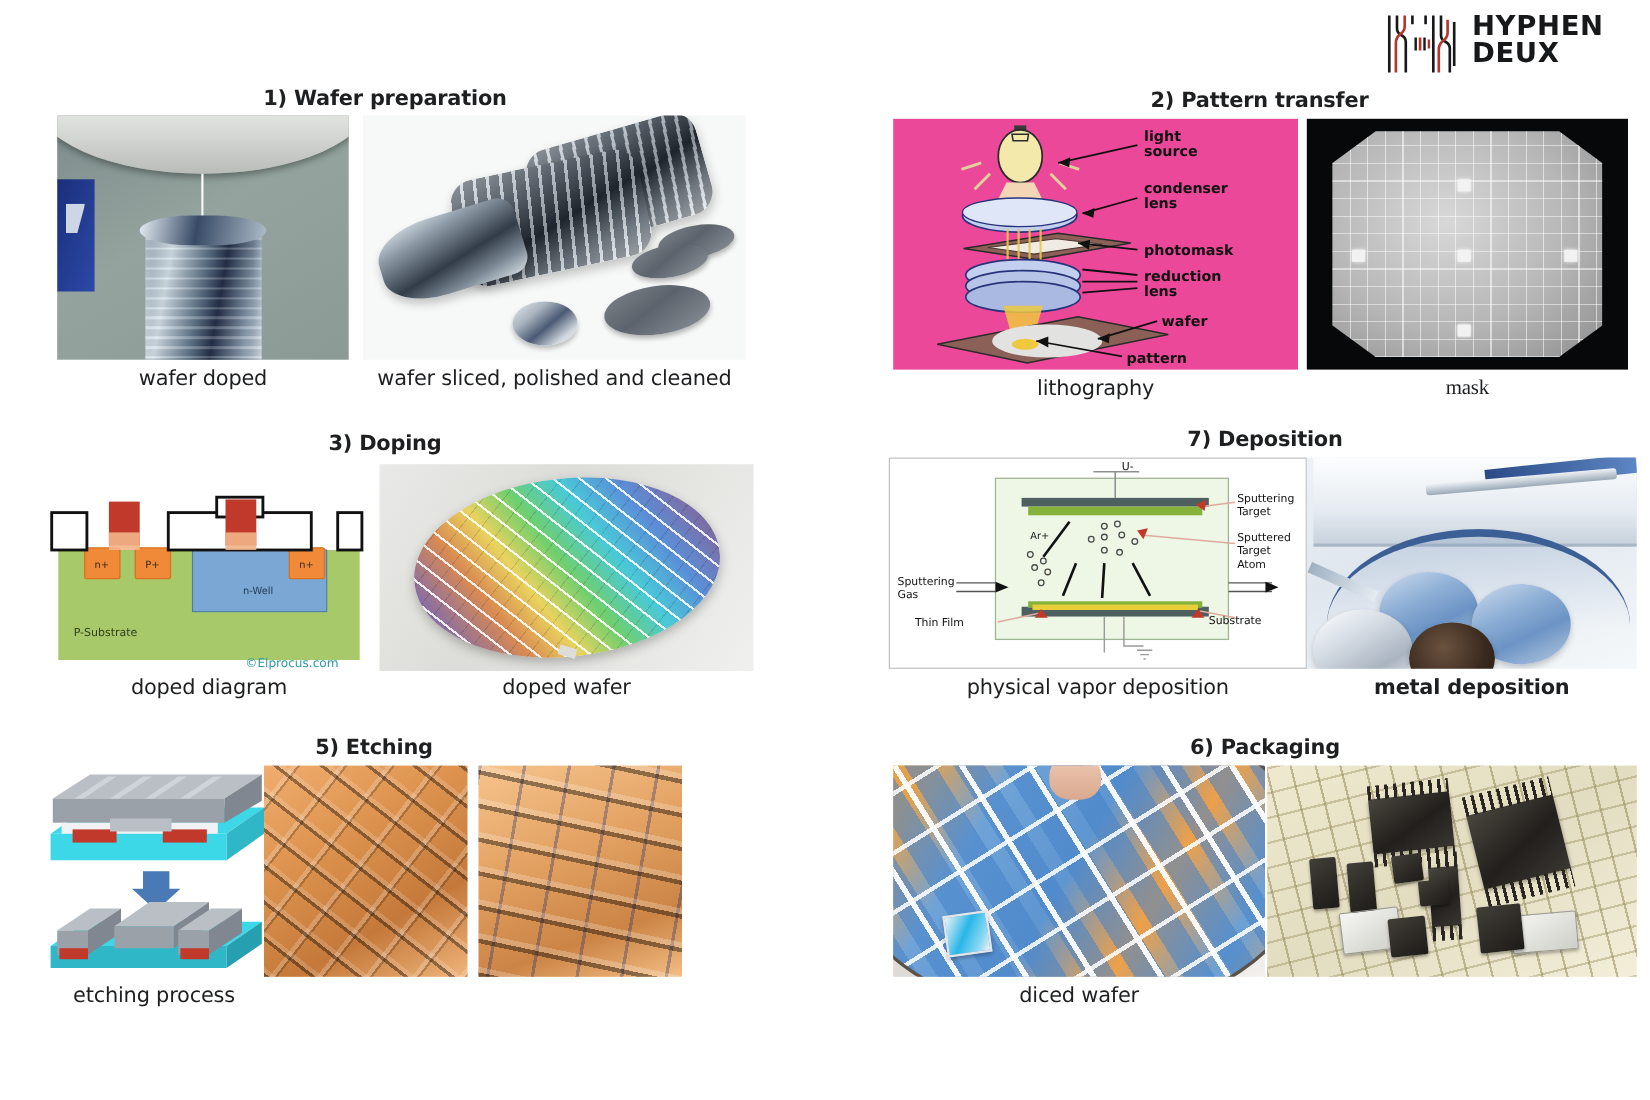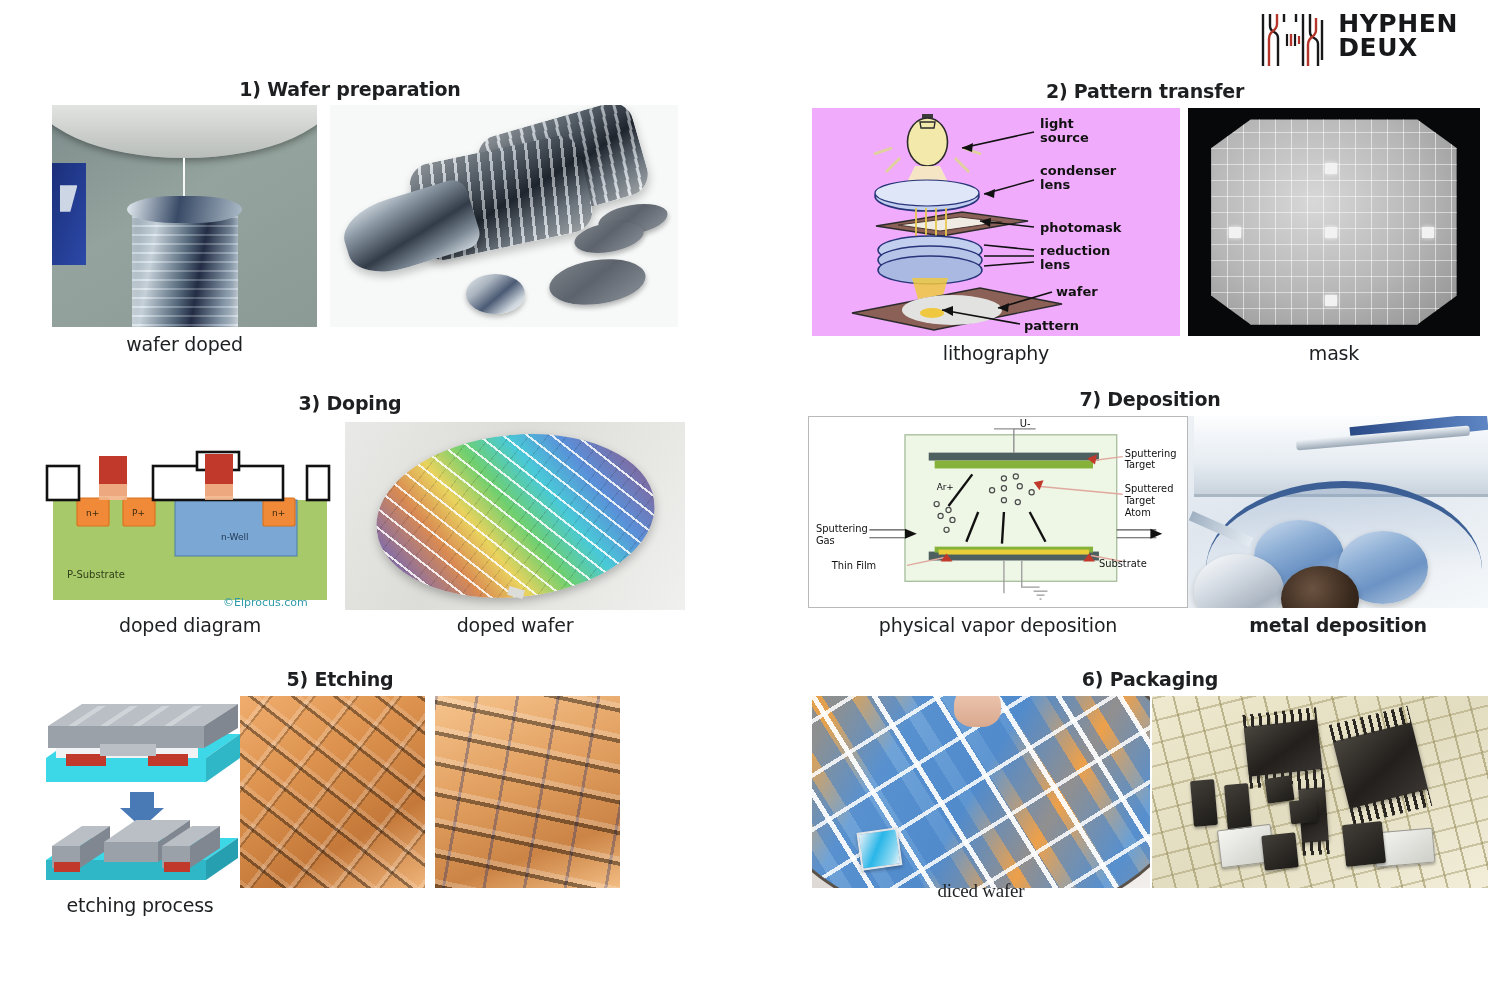--- a/index.html
+++ b/index.html
@@ -88,21 +88,21 @@
     background: linear-gradient(150deg,#7e838a 0%,#5c636c 45%,#8b9199 100%);
     box-shadow: 0 3px 5px rgba(0,0,0,.28);
   }
   .disc-shiny {
     position:absolute; border-radius:50%;
     background: linear-gradient(140deg,#e8edf1 0%,#aab4bf 30%,#4b5a74 55%,#cfd7de 80%,#f0f4f6 100%);
     box-shadow: 0 3px 5px rgba(0,0,0,.25);
   }
 
   
-  .litho { background:#f0abfc; }
+  .litho { background:#ec4899; }
   .litho svg { width:100%; height:100%; display:block; }
 
   
   .mask { background:#07080a; }
   .mask .octa {
     position:absolute; left:8%; top:5%; width:84%; height:90%;
     background:
       repeating-linear-gradient(90deg, rgba(255,255,255,.55) 0 1px, rgba(0,0,0,0) 1px 16px),
       repeating-linear-gradient(0deg, rgba(255,255,255,.50) 0 1px, rgba(0,0,0,0) 1px 16px),
       radial-gradient(ellipse at 42% 40%, #d8d8d8 0%, #b6b6b6 55%, #8e8e8e 100%);
@@ -291,20 +291,21 @@
 
     <div class="ph sliced" style="left:310px; top:27px; width:348px; height:222px;">
       <div class="boule2" style="left:44%; top:6%;  width:46%; height:43%; transform:rotate(-16deg);"></div>
       <div class="boule2" style="left:24%; top:20%; width:50%; height:44%; transform:rotate(-12deg);"></div>
       <div class="boule-plain" style="left:4%;  top:40%; width:38%; height:32%; transform:rotate(-17deg);"></div>
       <div class="disc" style="left:77%; top:45%; width:20%; height:13%; transform:rotate(-10deg);"></div>
       <div class="disc" style="left:70%; top:53%; width:20%; height:13%; transform:rotate(-10deg);"></div>
       <div class="disc" style="left:63%; top:70%; width:28%; height:20%; transform:rotate(-8deg);"></div>
       <div class="disc-shiny" style="left:39%; top:76%; width:17%; height:18%;"></div>
     </div>
+    <div class="cap" style="left:296px; top:255px; width:376px;">wafer sliced, polished and cleaned</div>
   </div>
 
   <div class="sec" style="left:800px; top:80px; width:690px; height:290px;">
     <div class="sec-title">2) Pattern transfer</div>
 
     <div class="ph litho" style="left:12px; top:28px; width:368px; height:228px;">
       <svg viewBox="0 0 368 228">
 
         <rect x="110" y="6" width="11" height="10" fill="#3a3a3a"></rect>
         <ellipse cx="115.5" cy="34" rx="20" ry="24" fill="#f3e9ab" stroke="#2b2b2b" stroke-width="1.6"></ellipse>
@@ -374,21 +375,21 @@
     <div class="cap" style="left:12px; top:262px; width:368px;">lithography</div>
 
     <div class="ph mask" style="left:388px; top:28px; width:292px; height:228px;">
       <div class="octa"></div>
       <div class="mark" style="left:47%; top:24%;"></div>
       <div class="mark" style="left:14%; top:52%;"></div>
       <div class="mark" style="left:47%; top:52%;"></div>
       <div class="mark" style="left:80%; top:52%;"></div>
       <div class="mark" style="left:47%; top:82%;"></div>
     </div>
-    <div class="cap" style="left:388px; top:262px; width:292px;">mask</div>
+    <div class="cap" style="left:388px; top:262px; width:292px;font-family:Liberation Serif, serif;">mask</div>
   </div>
 
   <div class="sec" style="left:20px; top:392px; width:660px; height:258px;">
     <div class="sec-title">3) Doping</div>
 
     <div class="ph doped-d" style="left:25px; top:30px; width:290px; height:188px;">
       <svg viewBox="0 0 290 188">
         <rect x="8" y="78" width="274" height="100" fill="#a8c96a"></rect>
         <rect x="130" y="78" width="122" height="56" fill="#7ba7d4" stroke="#4a7ea8" stroke-width="1"></rect>
 
@@ -578,21 +579,21 @@
   </div>
 
   <div class="sec" style="left:800px; top:668px; width:700px; height:268px;">
     <div class="sec-title">6) Packaging</div>
 
     <div class="ph diced" style="left:12px; top:28px; width:338px; height:192px;">
       <div class="wfr"></div>
       <div class="finger"></div>
       <div class="die"></div>
     </div>
-    <div class="cap" style="left:12px; top:212px; width:338px;font-family:Liberation Serif, serif;">diced wafer</div>
+    <div class="cap" style="left:12px; top:226px; width:338px;">diced wafer</div>
 
     <div class="ph chips" style="left:352px; top:28px; width:336px; height:192px;">
       <div class="dip" style="left:28%; top:14%; width:22%; height:26%; transform:rotate(-6deg);"></div>
       <div class="dip" style="left:56%; top:18%; width:24%; height:36%; transform:rotate(-14deg);"></div>
       <div class="dip" style="left:44%; top:48%; width:8%;  height:28%; transform:rotate(-4deg);"></div>
       <div class="smd" style="left:12%; top:44%; width:7%;  height:24%; transform:rotate(-5deg);"></div>
       <div class="smd" style="left:22%; top:46%; width:7%;  height:24%; transform:rotate(-5deg);"></div>
       <div class="smd" style="left:34%; top:42%; width:8%;  height:13%; transform:rotate(-8deg);"></div>
       <div class="smd" style="left:41%; top:54%; width:8%;  height:12%; transform:rotate(-6deg);"></div>
       <div class="conn" style="left:20%; top:68%; width:16%; height:20%; transform:rotate(-7deg);"></div>

